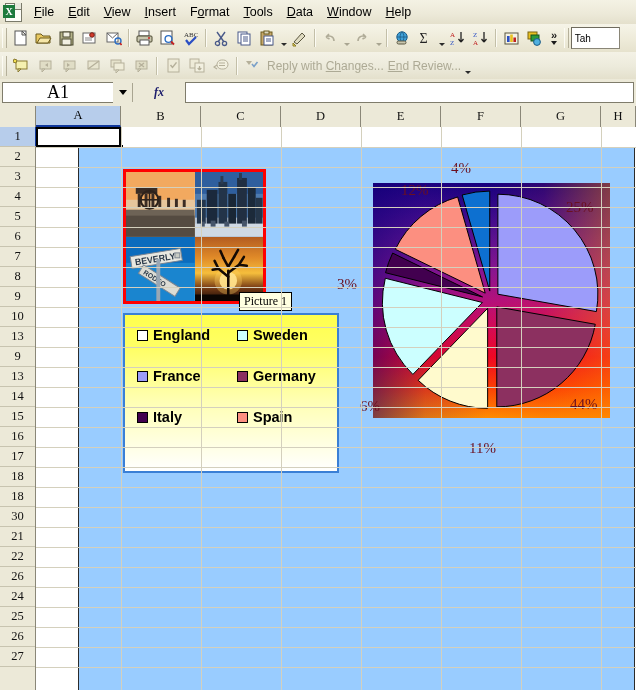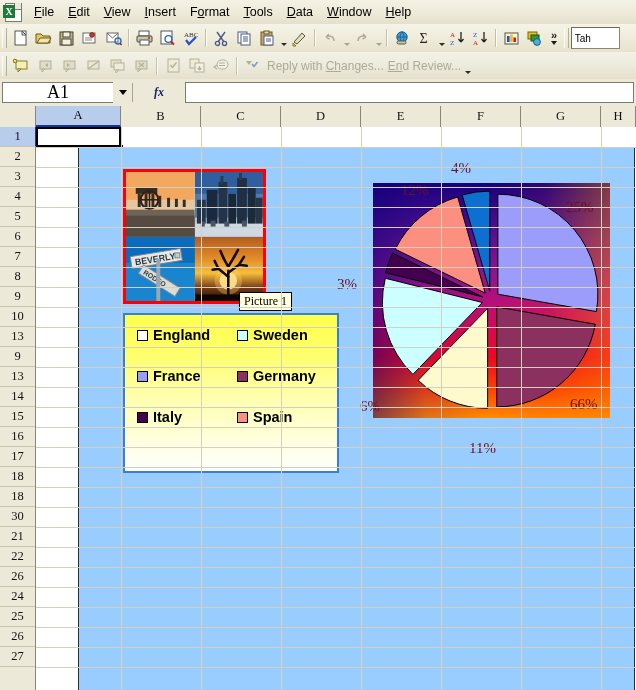--- a/index.html
+++ b/index.html
@@ -707,21 +707,21 @@
               <path d="M 109.54 113.92 L 12.51 89.73 A 100 100 0 0 1 19.66 70.08 Z" fill="#42004f" stroke="#000" stroke-width="1"></path>
               <path d="M 112.21 110.11 L 22.34 66.27 A 100 100 0 0 1 84.65 13.98 Z" fill="#fc8f80" stroke="#000" stroke-width="1"></path>
               <path d="M 116.75 108.09 L 89.18 11.96 A 100 100 0 0 1 116.75 8.09 Z" fill="#0d70d0" stroke="#000" stroke-width="1"></path>
             </svg>
         </div>
 
         <div class="plabel" style="left:372px;top:12px;">4%</div>
         <div class="plabel" style="left:322px;top:34px;">12%</div>
         <div class="plabel" style="left:487px;top:51px;">25%</div>
         <div class="plabel" style="left:258px;top:128px;">3%</div>
-        <div class="plabel" style="left:491px;top:248px;">66%</div>
+        <div class="plabel" style="left:491px;top:248px;">44%</div>
         <div class="plabel" style="left:281px;top:250px;">6%</div>
         <div class="plabel" style="left:390px;top:292px;">11%</div>
       </div>
     <div class="vline" style="left: 85px;"></div>
         <div class="vline" style="left: 165px;"></div>
         <div class="vline" style="left: 245px;"></div>
         <div class="vline" style="left: 325px;"></div>
         <div class="vline" style="left: 405px;"></div>
         <div class="vline" style="left: 485px;"></div>
         <div class="vline" style="left: 565px;"></div>

